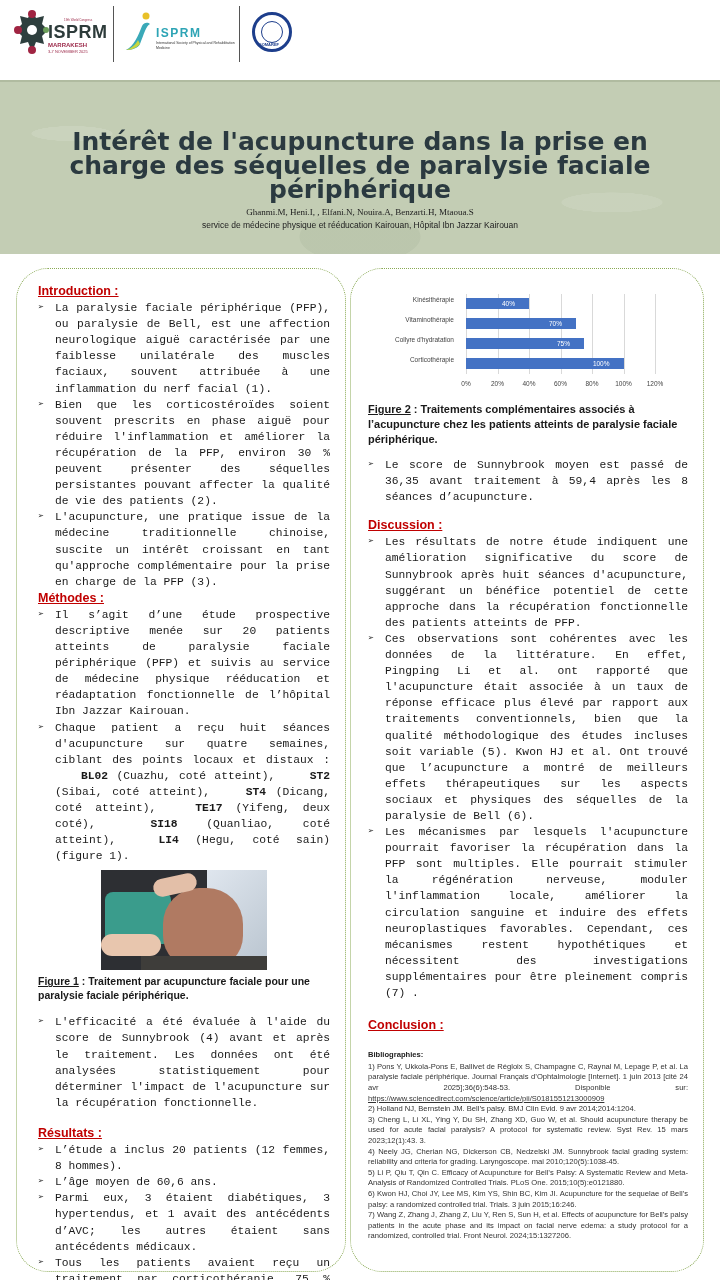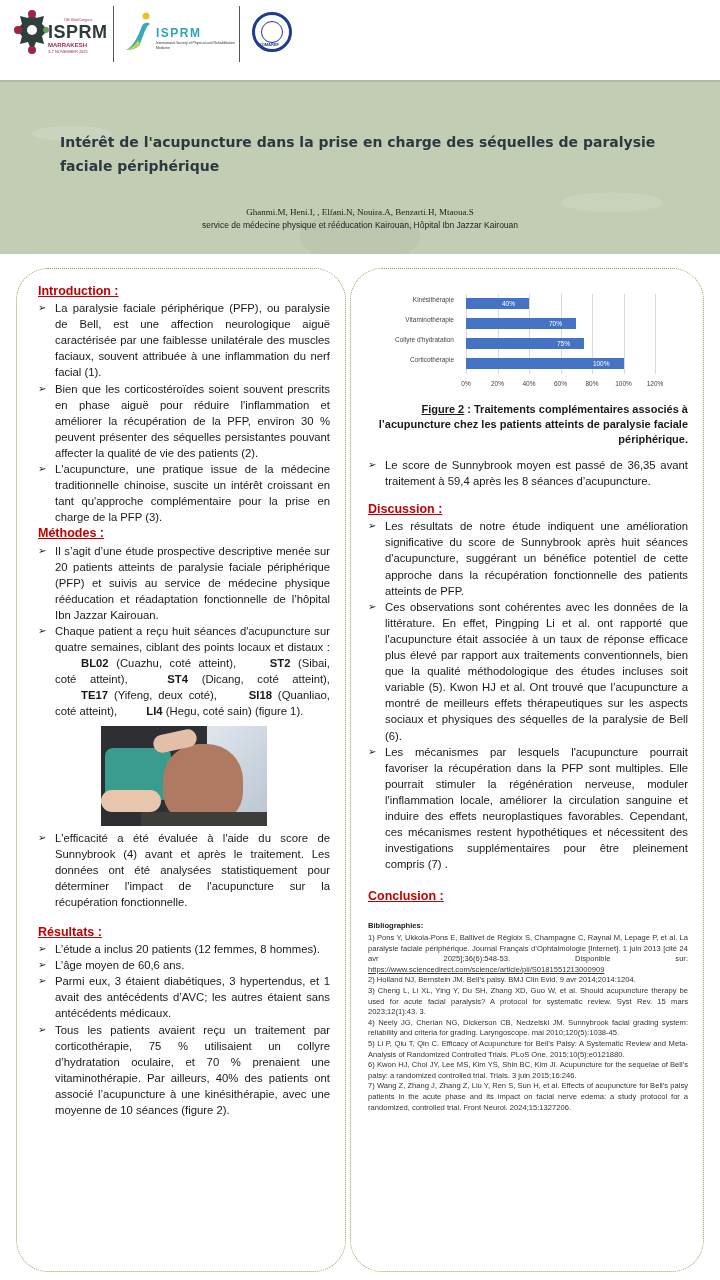--- a/index.html
+++ b/index.html
@@ -22,47 +22,47 @@
   .logo3 .in { position: absolute; left: 6px; top: 6px; width: 22px; height: 22px; border-radius: 50%; border: 1px solid #1d3e8c; }
   .logo3 .t { position: absolute; left: 4px; top: 27px; font-size: 4px; color: #1d3e8c; font-weight: bold; }
 
   
   .banner { position: absolute; left: 0; top: 80px; width: 720px; height: 174px; background: #c3cdb4;
     background-image:
       radial-gradient(ellipse at 10% 30%, rgba(255,255,255,0.12) 0 40px, transparent 41px),
       radial-gradient(ellipse at 85% 70%, rgba(255,255,255,0.10) 0 50px, transparent 51px),
       radial-gradient(ellipse at 50% 90%, rgba(120,140,110,0.10) 0 60px, transparent 61px);
     border-top: 2px solid #b0bba0; }
-  .title { position: absolute; left: 60px; width: 600px; top: 48px; text-align: left; font-family: "DejaVu Sans", sans-serif; font-weight: bold; font-size: 14px; line-height: 24px; color: #2b3a40; }
+  .title { position: absolute; left: 60px; width: 600px; top: 48px; text-align: center; font-family: "DejaVu Sans", sans-serif; font-weight: bold; font-size: 25px; line-height: 24px; color: #2b3a40; }
   .authors { position: absolute; left: 60px; width: 600px; top: 125px; text-align: center; font-size: 9px; color: #222; font-family: Liberation Serif, serif; }
   .affil { position: absolute; left: 60px; width: 600px; top: 138px; text-align: center; font-size: 8.5px; color: #222; }
 
   
   .panel { position: absolute; top: 268px; height: 1004px; border: 1.5px dotted #8aaa55; border-radius: 32px; background: #fff; }
   .panel.left { left: 16px; width: 330px; }
   .panel.right { left: 350px; width: 354px; }
 
   .sec-title { font-weight: bold; color: #c00000; text-decoration: underline; font-size: 12.5px; margin-bottom: 1px; }
   .col { position: absolute; font-size: 11.3px; line-height: 16.1px; }
   .col.left { left: 38px; top: 283px; width: 292px; }
   .col.right { left: 368px; width: 320px; }
 
   ul.bul { list-style: none; }
-  ul.bul li { position: relative; padding-left: 17px; text-align: justify; }
+  ul.bul li { position: relative; padding-left: 17px; text-align: justify; font-family: Liberation Mono, monospace; }
   ul.bul li::before { content: "\27A2"; position: absolute; left: 0; top: 0; font-size: 10px; }
   b.pt { font-weight: bold; margin-left: 26px; }
 
   .fig1 { width: 166px; height: 100px; margin: 6px auto 4px auto; position: relative; overflow: hidden; background: #2d2f33; }
   .fig1 .wall { position: absolute; right: 0; top: 0; width: 60px; height: 100%; background: linear-gradient(135deg,#dfe6ee,#b9c4cf); }
   .fig1 .pillow { position: absolute; left: 4px; top: 22px; width: 66px; height: 52px; background: #3a9c8c; border-radius: 8px; }
   .fig1 .head { position: absolute; left: 62px; top: 18px; width: 80px; height: 80px; background: #b07a62; border-radius: 45% 45% 40% 40%; }
   .fig1 .hand1 { position: absolute; left: 52px; top: 6px; width: 44px; height: 18px; background: #e3bfa8; border-radius: 10px; transform: rotate(-12deg); }
   .fig1 .hand2 { position: absolute; left: 0; top: 64px; width: 60px; height: 22px; background: #e8c6ae; border-radius: 12px; }
   .fig1 .shirt { position: absolute; left: 40px; top: 86px; width: 126px; height: 20px; background: #3e3d3a; }
-  .fig-caption { text-align: right; font-weight: bold; font-size: 10.5px; line-height: 14px; margin: 4px 0 12px 0; }
+  .fig-caption { text-align: left; font-weight: bold; font-size: 10.5px; line-height: 14px; margin: 4px 0 12px 0; }
   .fig-caption .lab { text-decoration: underline; }
 
   
   .chart { position: absolute; left: 370px; top: 288px; width: 320px; height: 110px; font-size: 6.5px; color: #444; }
   .chart .plot { position: absolute; left: 96px; top: 6px; width: 189px; height: 80px; }
   .chart .grid { position: absolute; top: 0; width: 1px; height: 80px; background: #d9d9d9; }
   .chart .bar { position: absolute; left: 0; height: 11px; background: #4472c4; color: #fff; font-size: 6.5px; text-align: right; padding-right: 14px; line-height: 11px; }
   .chart .cat { position: absolute; right: 236px; width: 90px; text-align: right; font-size: 6.5px; line-height: 11px; }
   .chart .tick { position: absolute; top: 92px; width: 30px; margin-left: -15px; text-align: center; }
 
@@ -127,20 +127,21 @@
     <li><span>Chaque patient a reçu huit séances d'acupuncture sur quatre semaines, ciblant des points locaux et distaux : </span><b class="pt">BL02</b><span> (Cuazhu, coté atteint), </span><b class="pt">ST2</b><span> (Sibai, coté atteint),  </span><b class="pt">ST4</b><span> (Dicang, coté atteint), </span><b class="pt">TE17</b><span> (Yifeng, deux coté), </span><b class="pt">SI18</b><span> (Quanliao, coté atteint), </span><b class="pt">LI4</b><span> (Hegu, coté sain) (figure 1).</span></li>
   </ul>
   <div class="fig1">
     <div class="wall"></div>
       <div class="pillow"></div>
       <div class="head"></div>
       <div class="hand1"></div>
       <div class="hand2"></div>
       <div class="shirt"></div>
   </div>
+  <div class="fig-caption"><span class="lab">Figure 1</span><span> : Traitement par acupuncture faciale pour une paralysie faciale périphérique.</span></div>
   <ul class="bul">
     <li>L'efficacité a été évaluée à l'aide du score de Sunnybrook (4) avant et après le traitement. Les données ont été analysées statistiquement pour déterminer l'impact de l'acupuncture sur la récupération fonctionnelle.</li>
   </ul>
   <div style="height:14px"></div>
   <div class="sec-title">Résultats :</div>
   <ul class="bul">
     <li>L’étude a inclus 20 patients (12 femmes, 8 hommes).</li>
     <li>L’âge moyen de 60,6 ans.</li>
     <li>Parmi eux, 3 étaient diabétiques, 3 hypertendus, et 1 avait des antécédents d’AVC; les autres étaient sans antécédents médicaux.</li>
     <li>Tous les patients avaient reçu un traitement par corticothérapie, 75 % utilisaient un collyre d’hydratation oculaire, et 70 % prenaient une vitaminothérapie. Par ailleurs, 40% des patients ont associé l’acupuncture à une kinésithérapie, avec une moyenne de 10 séances (figure 2).</li>

